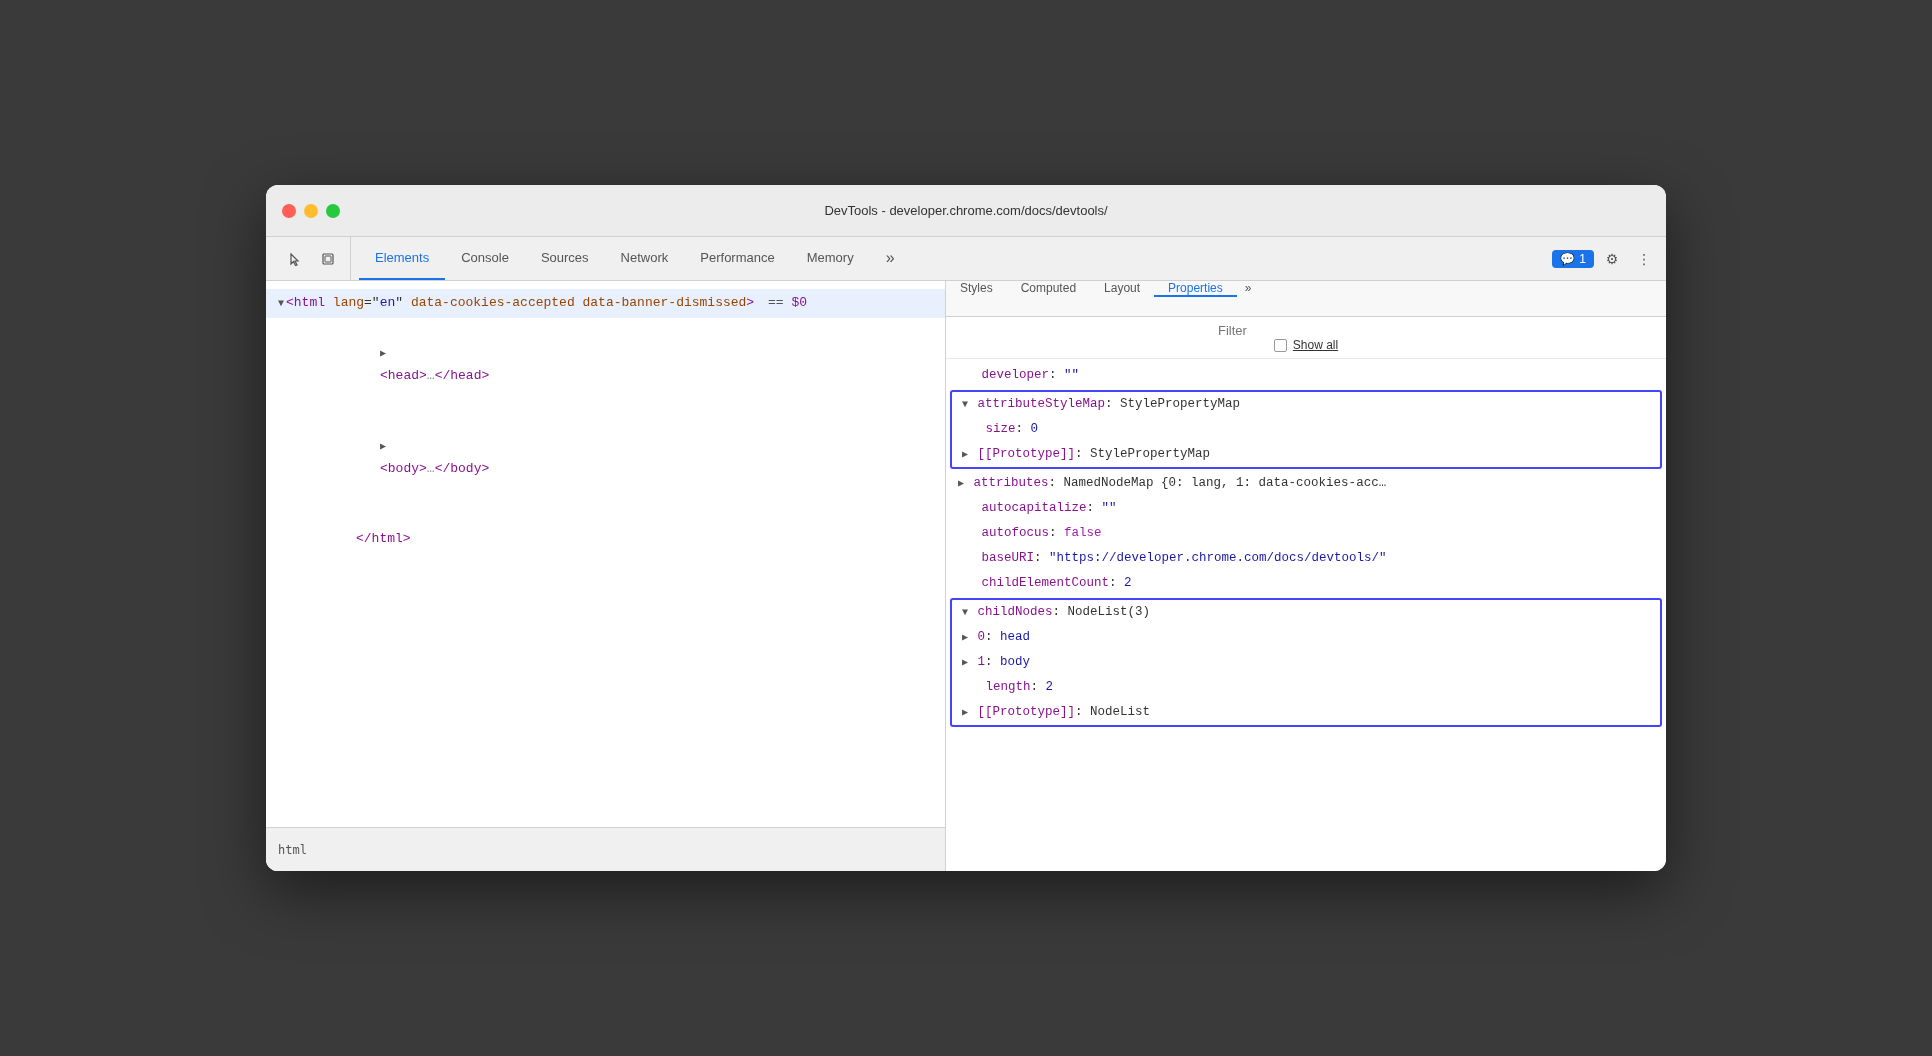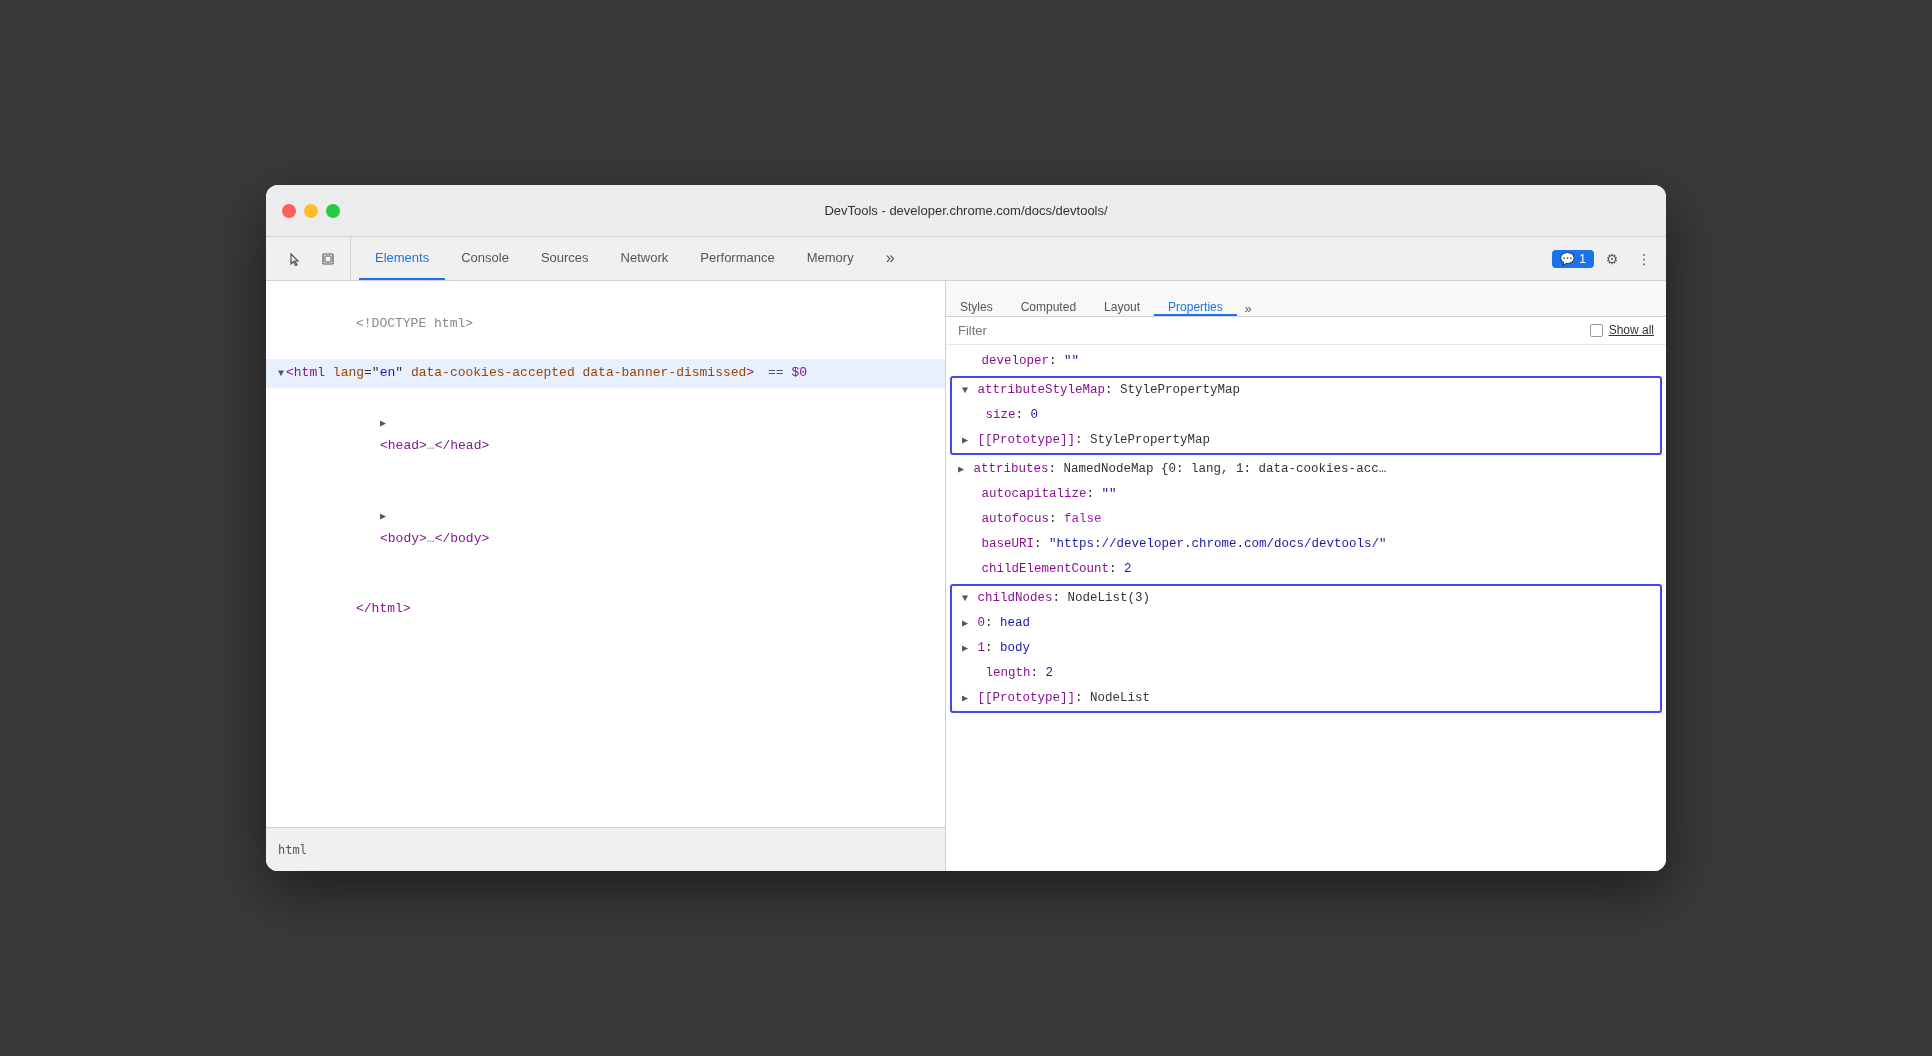--- a/index.html
+++ b/index.html
@@ -169,21 +169,21 @@
     
     .props-panel {
       flex: 1;
       background: #ffffff;
       display: flex;
       flex-direction: column;
       overflow: hidden;
     }
     .props-tabs {
       display: flex;
-      align-items: flex-end;
+      align-items: flex-start;
       border-bottom: 1px solid #d0d0d0;
       background: #f8f8f8;
       height: 36px;
     }
     .props-tab {
       display: flex;
       align-items: center;
       padding: 0 14px;
       font-size: 12px;
       color: #555;
@@ -197,24 +197,25 @@
     .props-more {
       display: flex;
       align-items: center;
       padding: 0 8px;
       color: #555;
       cursor: pointer;
       font-size: 12px;
     }
     .filter-bar {
       display: flex;
-      align-items: flex-start;
+      align-items: center;
       padding: 6px 12px;
       border-bottom: 1px solid #e8e8e8;
-      gap: 12px;
+      gap: 0;
+      flex-direction: column;
     }
     .filter-input {
       flex: 1;
       border: none;
       outline: none;
       font-size: 13px;
       color: #333;
       background: transparent;
       font-family: -apple-system, sans-serif;
     }
@@ -305,23 +306,20 @@
       </div>
       <div class="tabbar-right-btn">⚙</div>
       <div class="tabbar-right-btn">⋮</div>
     </div>
   </div>
 
   <div class="main">
 
     <div class="dom-panel">
       <div class="dom-content">
-        <div class="dom-line">
-          <span class="dom-comment">&lt;!DOCTYPE html&gt;</span>
-        </div>
         <div class="dom-line selected" style="display:flex; align-items:baseline; flex-wrap:wrap; background:#e8f0fe; padding: 3px 12px;">
           <span style="color:#555; font-size:10px; margin-right:2px;">▼</span>
           <span class="dom-tag">&lt;html </span><span class="dom-attr-name">lang</span><span class="dom-punctuation">="</span><span class="dom-attr-value">en</span><span class="dom-punctuation">" </span><span class="dom-attr-name">data-cookies-accepted</span><span class="dom-punctuation"> </span><span class="dom-attr-name">data-banner-dismissed</span><span class="dom-tag">&gt;</span>
           <span style="color:#555; margin-left:6px;"> == </span><span style="color:#881390;">$0</span>
         </div>
         <div class="dom-line" style="padding-left: 36px;">
           <span class="triangle">▶</span>
           <span class="dom-tag">&lt;head&gt;</span><span style="color:#888;">…</span><span class="dom-tag">&lt;/head&gt;</span>
         </div>
         <div class="dom-line" style="padding-left: 36px;">

